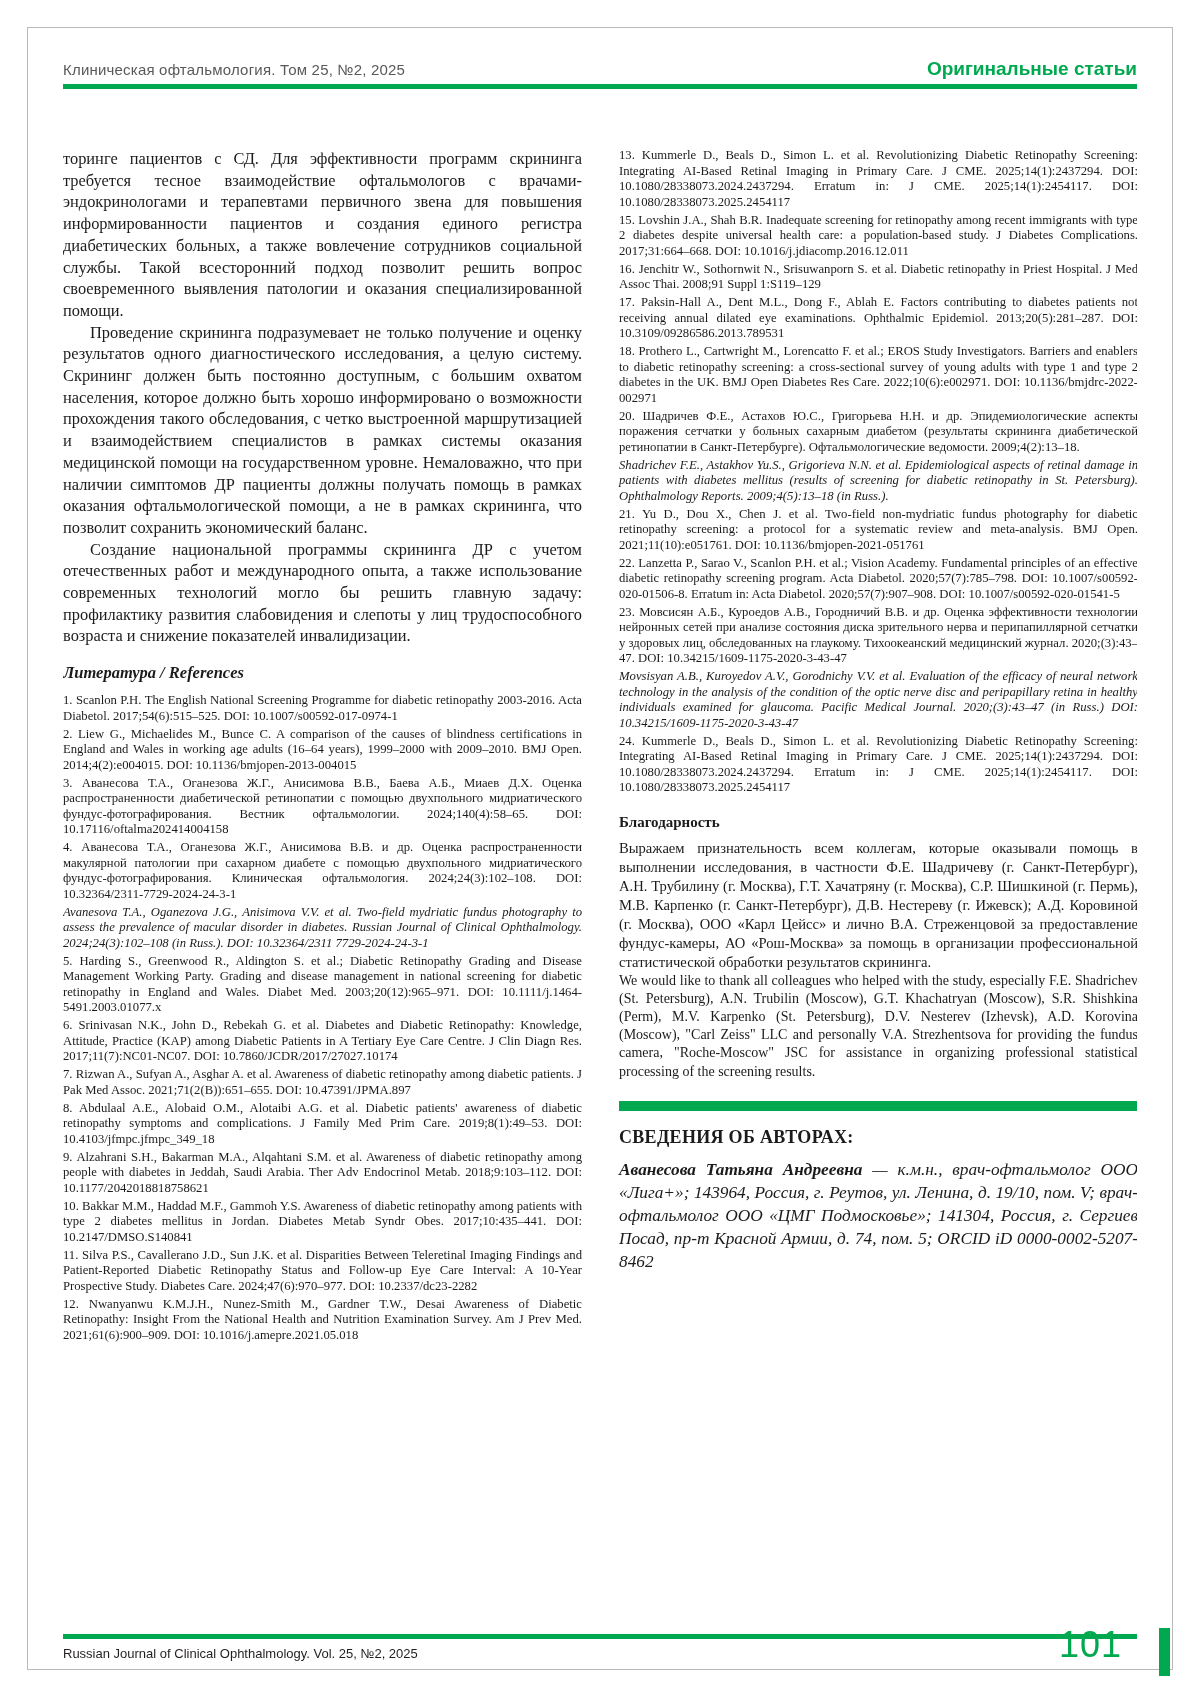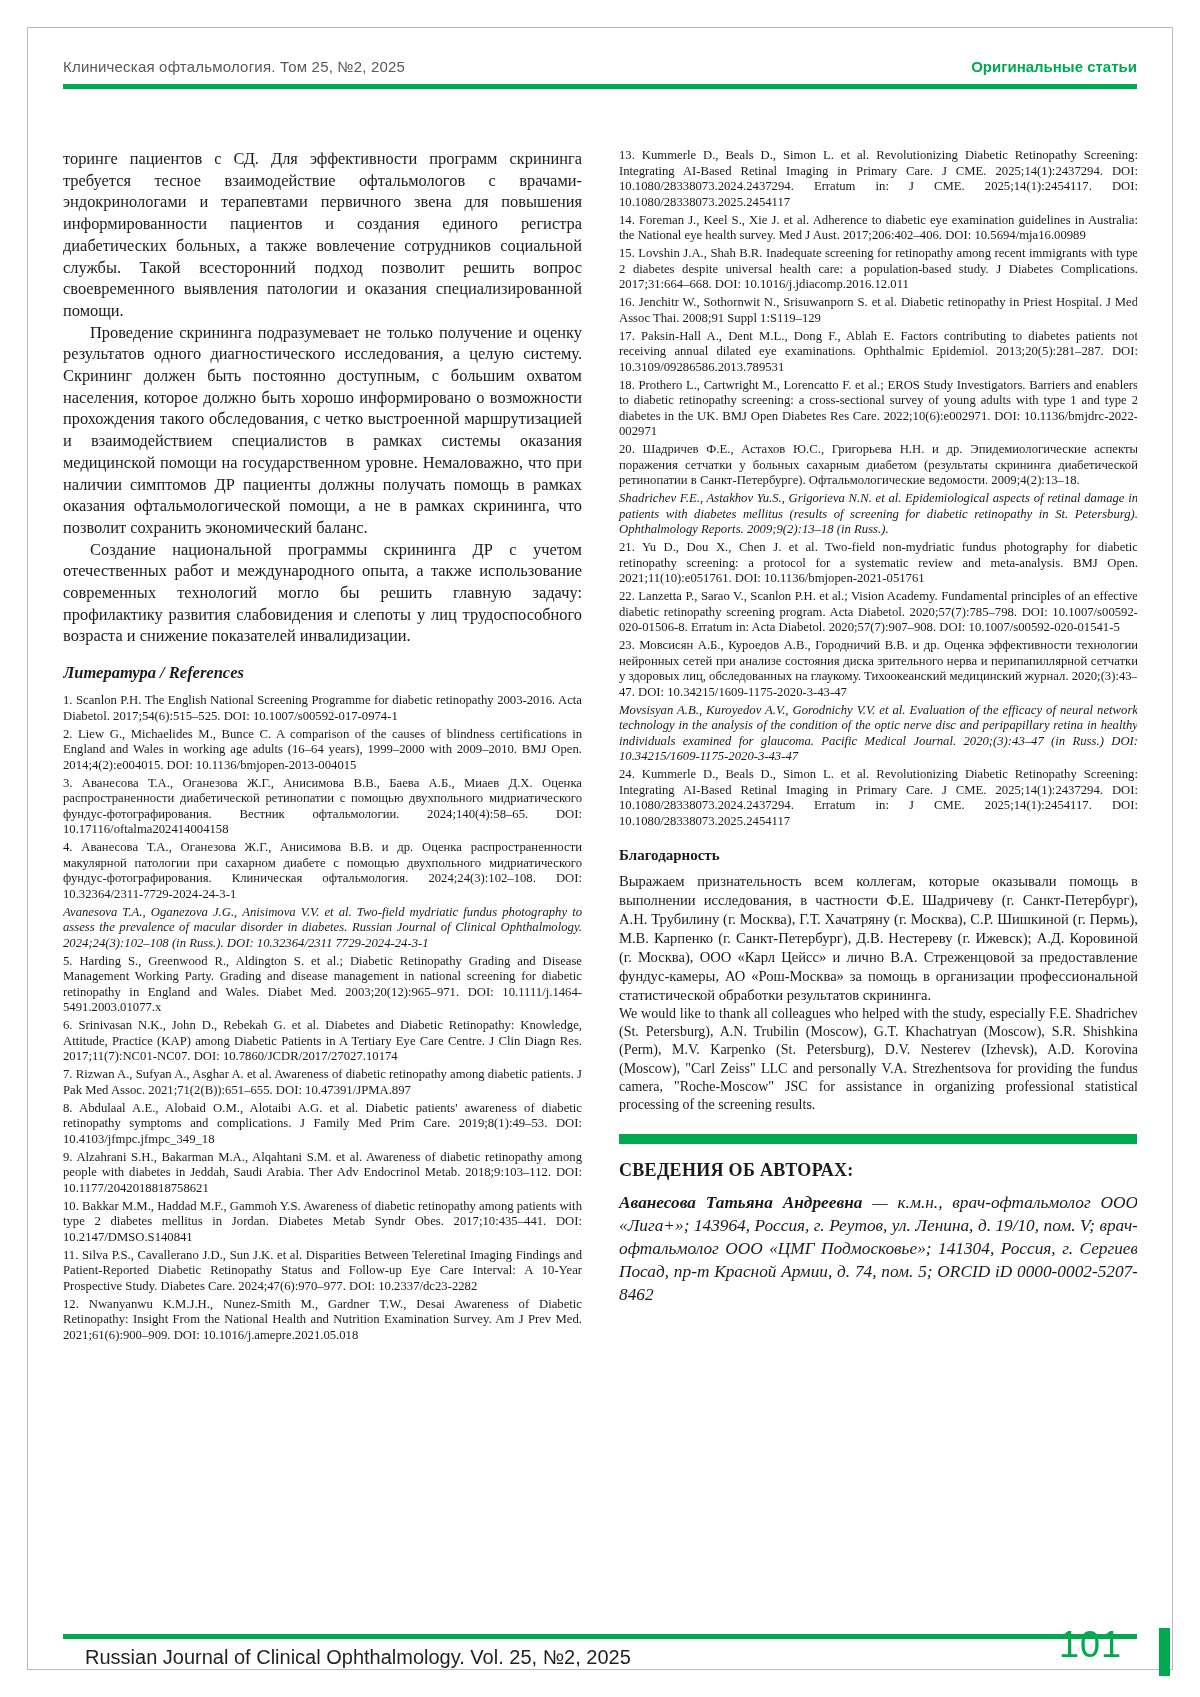--- a/index.html
+++ b/index.html
@@ -13,21 +13,21 @@
   .frame{
     position:absolute; left:27px; top:27px; right:27px; bottom:27px;
     border:1px solid #b9b9b9; pointer-events:none;
   }
   .header{
     position:absolute; left:63px; right:63px; top:58px;
     display:flex; justify-content:space-between; align-items:baseline;
     font-family:"Liberation Sans", sans-serif;
   }
   .header-left{ color:var(--gray); font-size:15px; letter-spacing:.2px; }
-  .header-right{ color:var(--green); font-size:15px; font-weight:700; }
+  .header-right{ color:var(--green); font-size:19px; font-weight:700; }
   .header-rule{
     position:absolute; left:63px; right:63px; top:84px; height:5px;
     background:var(--green);
   }
   .columns{
     position:absolute; left:63px; right:63px; top:148px; height:1478px;
     display:flex; gap:37px; overflow:hidden;
   }
   .col{ width:519px; flex:0 0 519px; }
   .body-p{ font-size:16.4px; line-height:21.7px; text-align:justify; }
@@ -51,21 +51,21 @@
   .authors{
     font-size:17.3px; line-height:23px; font-style:italic; text-align:justify;
   }
   .authors .name{ font-weight:700; }
   .footer-rule{
     position:absolute; left:63px; right:63px; top:1634px; height:5px;
     background:var(--green);
   }
   .footer-left{
     position:absolute; left:63px; top:1646px;
-    font-family:"Liberation Sans", sans-serif; font-size:20px; color:#231F20;margin-left:22px;
+    font-family:"Liberation Sans", sans-serif; font-size:13px; color:#231F20;
   }
   .page-num{
     position:absolute; right:78px; top:1624px;
     font-family:"Liberation Sans", sans-serif; font-size:36px;
     color:var(--green); letter-spacing:1px;
   }
   .page-num-bar{
     position:absolute; right:30px; top:1628px; width:11px; height:48px;
     background:var(--green);
   }
@@ -101,27 +101,26 @@
           <p class="ref">9. Alzahrani S.H., Bakarman M.A., Alqahtani S.M. et al. Awareness of diabetic retinopathy among people with diabetes in Jeddah, Saudi Arabia. Ther Adv Endocrinol Metab. 2018;9:103–112. DOI: 10.1177/2042018818758621</p>
           <p class="ref">10. Bakkar M.M., Haddad M.F., Gammoh Y.S. Awareness of diabetic retinopathy among patients with type 2 diabetes mellitus in Jordan. Diabetes Metab Syndr Obes. 2017;10:435–441. DOI: 10.2147/DMSO.S140841</p>
           <p class="ref">11. Silva P.S., Cavallerano J.D., Sun J.K. et al. Disparities Between Teleretinal Imaging Findings and Patient-Reported Diabetic Retinopathy Status and Follow-up Eye Care Interval: A 10-Year Prospective Study. Diabetes Care. 2024;47(6):970–977. DOI: 10.2337/dc23-2282</p>
           <p class="ref">12. Nwanyanwu K.M.J.H., Nunez-Smith M., Gardner T.W., Desai Awareness of Diabetic Retinopathy: Insight From the National Health and Nutrition Examination Survey. Am J Prev Med. 2021;61(6):900–909. DOI: 10.1016/j.amepre.2021.05.018</p>
         </div>
     </div>
 
     <div class="col">
       <div class="refs">
           <p class="ref">13. Kummerle D., Beals D., Simon L. et al. Revolutionizing Diabetic Retinopathy Screening: Integrating AI-Based Retinal Imaging in Primary Care. J CME. 2025;14(1):2437294. DOI: 10.1080/28338073.2024.2437294. Erratum in: J CME. 2025;14(1):2454117. DOI: 10.1080/28338073.2025.2454117</p>
-          <p class="ref">14. Foreman J., Keel S., Xie J. et al. Adherence to diabetic eye examination guidelines in Australia: the National eye health survey. Med J Aust. 2017;206:402–406. DOI: 10.5694/mja16.00989</p>
           <p class="ref">15. Lovshin J.A., Shah B.R. Inadequate screening for retinopathy among recent immigrants with type 2 diabetes despite universal health care: a population-based study. J Diabetes Complications. 2017;31:664–668. DOI: 10.1016/j.jdiacomp.2016.12.011</p>
           <p class="ref">16. Jenchitr W., Sothornwit N., Srisuwanporn S. et al. Diabetic retinopathy in Priest Hospital. J Med Assoc Thai. 2008;91 Suppl 1:S119–129</p>
           <p class="ref">17. Paksin-Hall A., Dent M.L., Dong F., Ablah E. Factors contributing to diabetes patients not receiving annual dilated eye examinations. Ophthalmic Epidemiol. 2013;20(5):281–287. DOI: 10.3109/09286586.2013.789531</p>
           <p class="ref">18. Prothero L., Cartwright M., Lorencatto F. et al.; EROS Study Investigators. Barriers and enablers to diabetic retinopathy screening: a cross-sectional survey of young adults with type 1 and type 2 diabetes in the UK. BMJ Open Diabetes Res Care. 2022;10(6):e002971. DOI: 10.1136/bmjdrc-2022-002971</p>
           <p class="ref">20. Шадричев Ф.Е., Астахов Ю.С., Григорьева Н.Н. и др. Эпидемиологические аспекты поражения сетчатки у больных сахарным диабетом (результаты скрининга диабетической ретинопатии в Санкт-Петербурге). Офтальмологические ведомости. 2009;4(2):13–18.</p>
-          <p class="ref italic">Shadrichev F.E., Astakhov Yu.S., Grigorieva N.N. et al. Epidemiological aspects of retinal damage in patients with diabetes mellitus (results of screening for diabetic retinopathy in St. Petersburg). Ophthalmology Reports. 2009;9(2):13–18 (in Russ.).</p>
+          <p class="ref italic">Shadrichev F.E., Astakhov Yu.S., Grigorieva N.N. et al. Epidemiological aspects of retinal damage in patients with diabetes mellitus (results of screening for diabetic retinopathy in St. Petersburg). Ophthalmology Reports. 2009;4(5):13–18 (in Russ.).</p>
           <p class="ref">21. Yu D., Dou X., Chen J. et al. Two-field non-mydriatic fundus photography for diabetic retinopathy screening: a protocol for a systematic review and meta-analysis. BMJ Open. 2021;11(10):e051761. DOI: 10.1136/bmjopen-2021-051761</p>
           <p class="ref">22. Lanzetta P., Sarao V., Scanlon P.H. et al.; Vision Academy. Fundamental principles of an effective diabetic retinopathy screening program. Acta Diabetol. 2020;57(7):785–798. DOI: 10.1007/s00592-020-01506-8. Erratum in: Acta Diabetol. 2020;57(7):907–908. DOI: 10.1007/s00592-020-01541-5</p>
           <p class="ref">23. Мовсисян А.Б., Куроедов А.В., Городничий В.В. и др. Оценка эффективности технологии нейронных сетей при анализе состояния диска зрительного нерва и перипапиллярной сетчатки у здоровых лиц, обследованных на глаукому. Тихоокеанский медицинский журнал. 2020;(3):43–47. DOI: 10.34215/1609-1175-2020-3-43-47</p>
           <p class="ref italic">Movsisyan A.B., Kuroyedov A.V., Gorodnichy V.V. et al. Evaluation of the efficacy of neural network technology in the analysis of the condition of the optic nerve disc and peripapillary retina in healthy individuals examined for glaucoma. Pacific Medical Journal. 2020;(3):43–47 (in Russ.) DOI: 10.34215/1609-1175-2020-3-43-47</p>
           <p class="ref">24. Kummerle D., Beals D., Simon L. et al. Revolutionizing Diabetic Retinopathy Screening: Integrating AI-Based Retinal Imaging in Primary Care. J CME. 2025;14(1):2437294. DOI: 10.1080/28338073.2024.2437294. Erratum in: J CME. 2025;14(1):2454117. DOI: 10.1080/28338073.2025.2454117</p>
         </div>
 
       <h4 class="ack-heading">Благодарность</h4>
       <p class="ack">Выражаем признательность всем коллегам, которые оказывали помощь в выполнении исследования, в частности Ф.Е. Шадричеву (г. Санкт-Петербург), А.Н. Трубилину (г. Москва), Г.Т. Хачатряну (г. Москва), С.Р. Шишкиной (г. Пермь), М.В. Карпенко (г. Санкт-Петербург), Д.В. Нестереву (г. Ижевск); А.Д. Коровиной (г. Москва), ООО «Карл Цейсс» и лично В.А. Стреженцовой за предоставление фундус-камеры, АО «Рош-Москва» за помощь в организации профессиональной статистической обработки результатов скрининга.</p>
 

